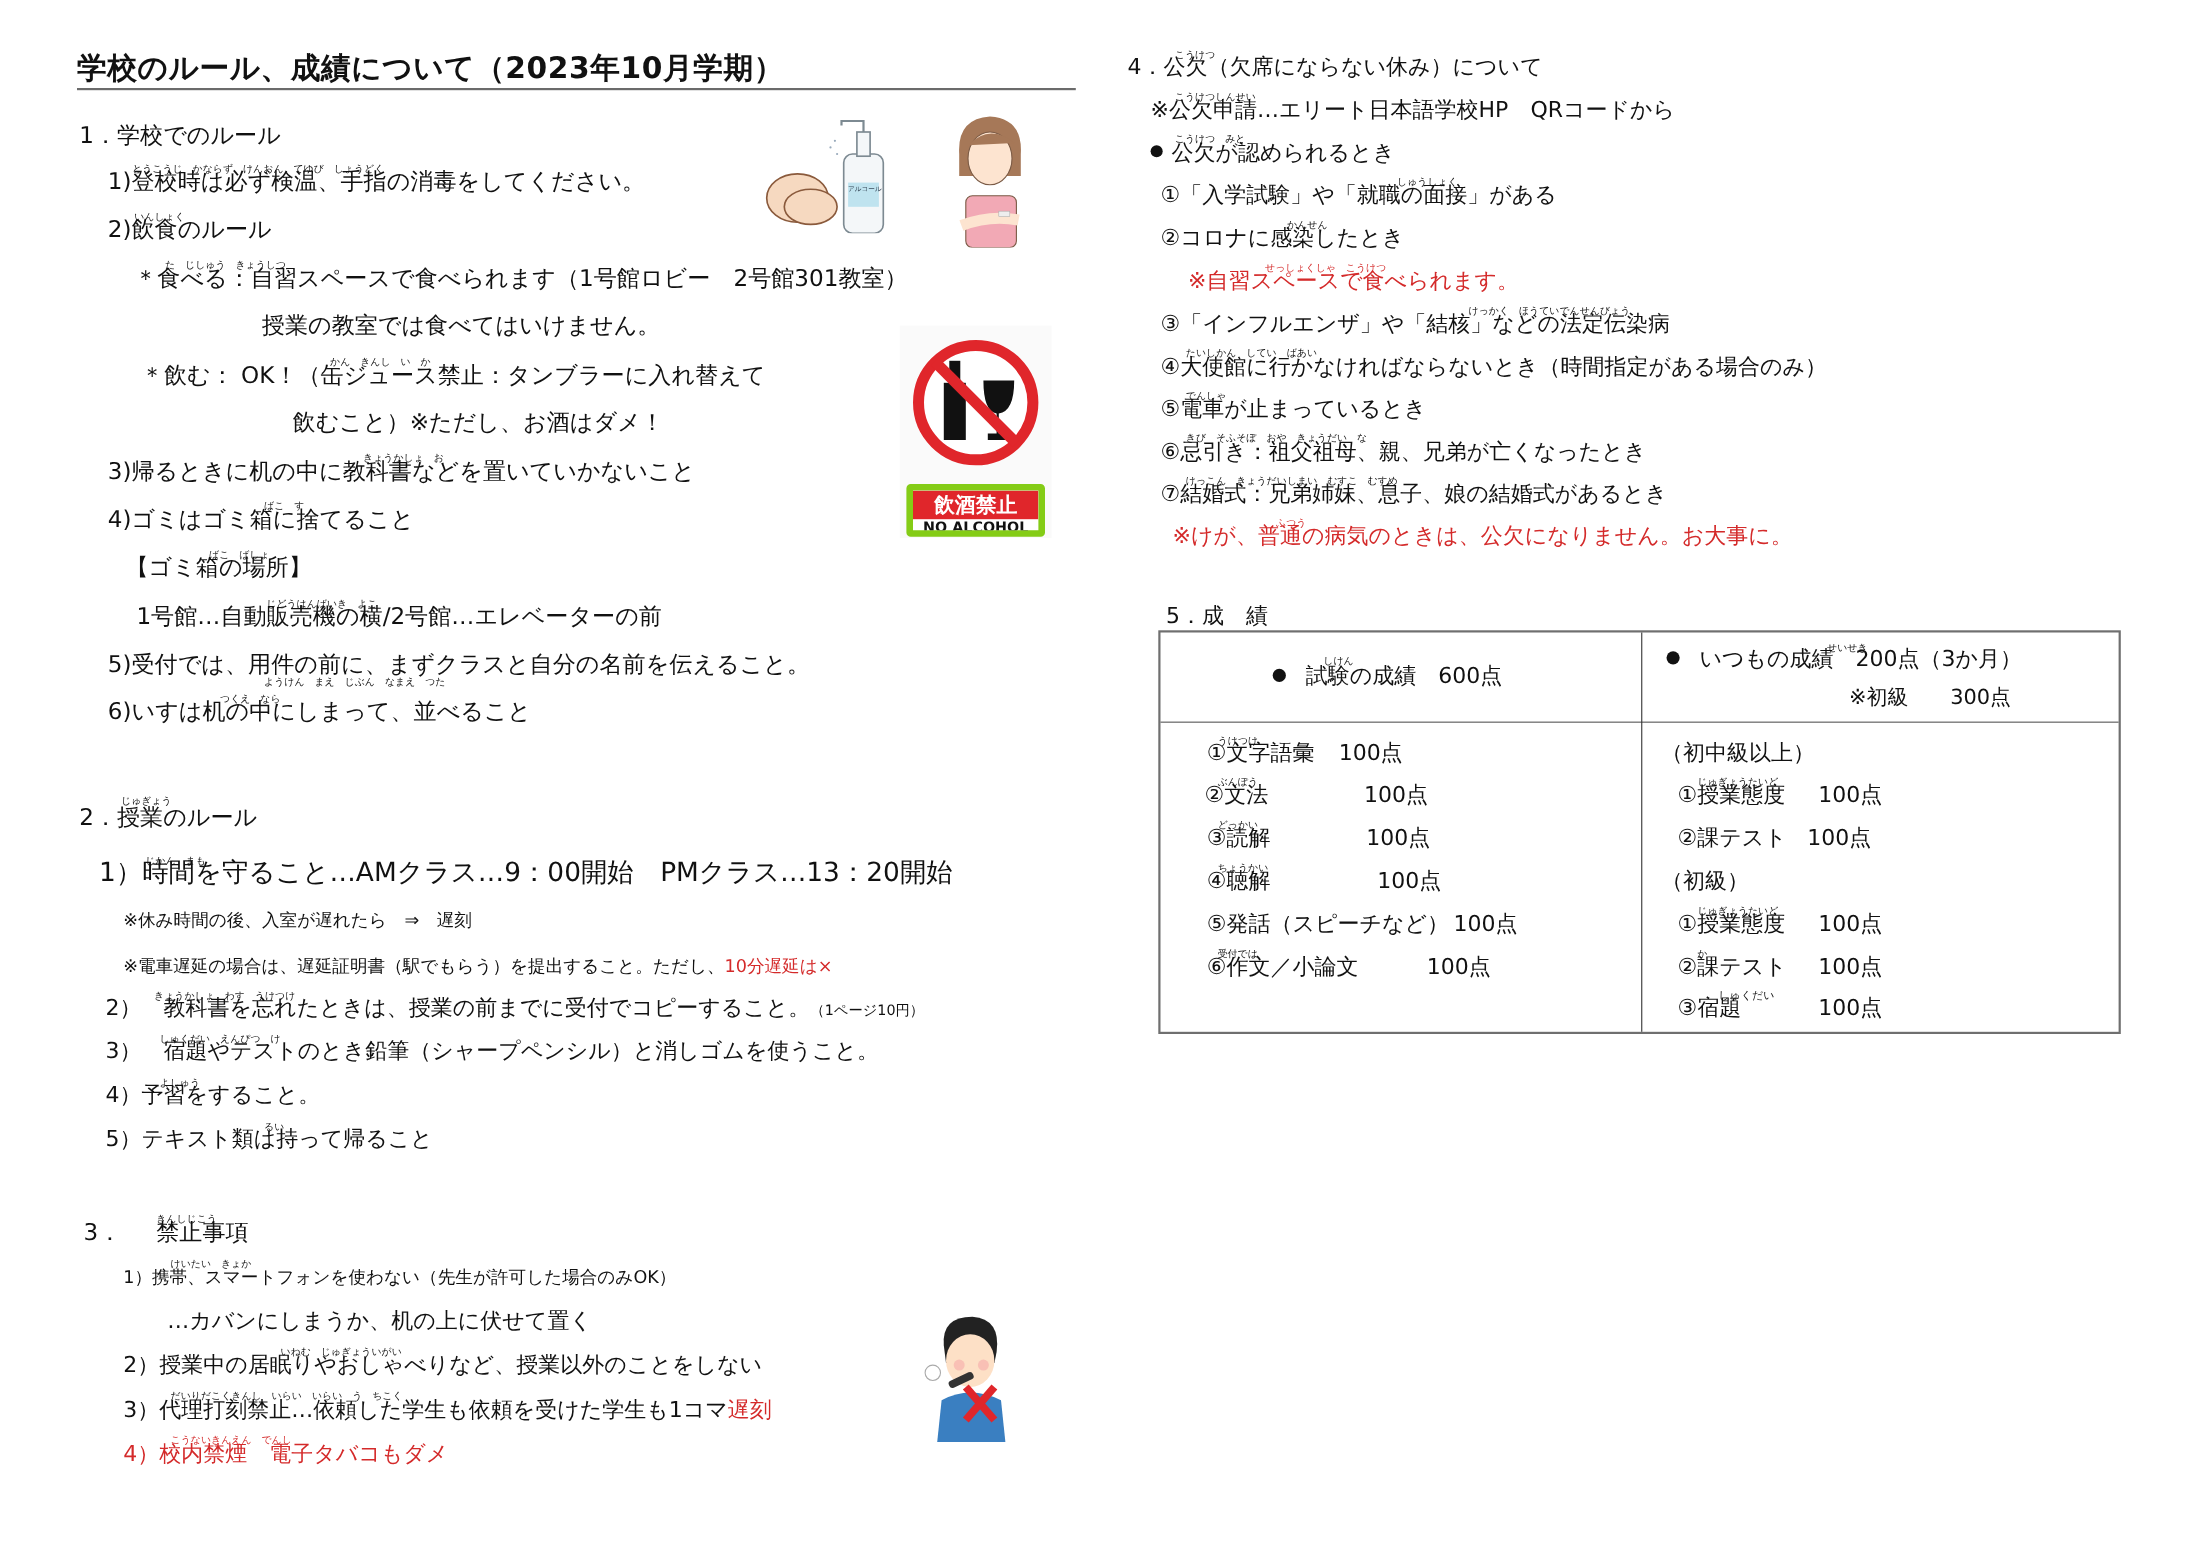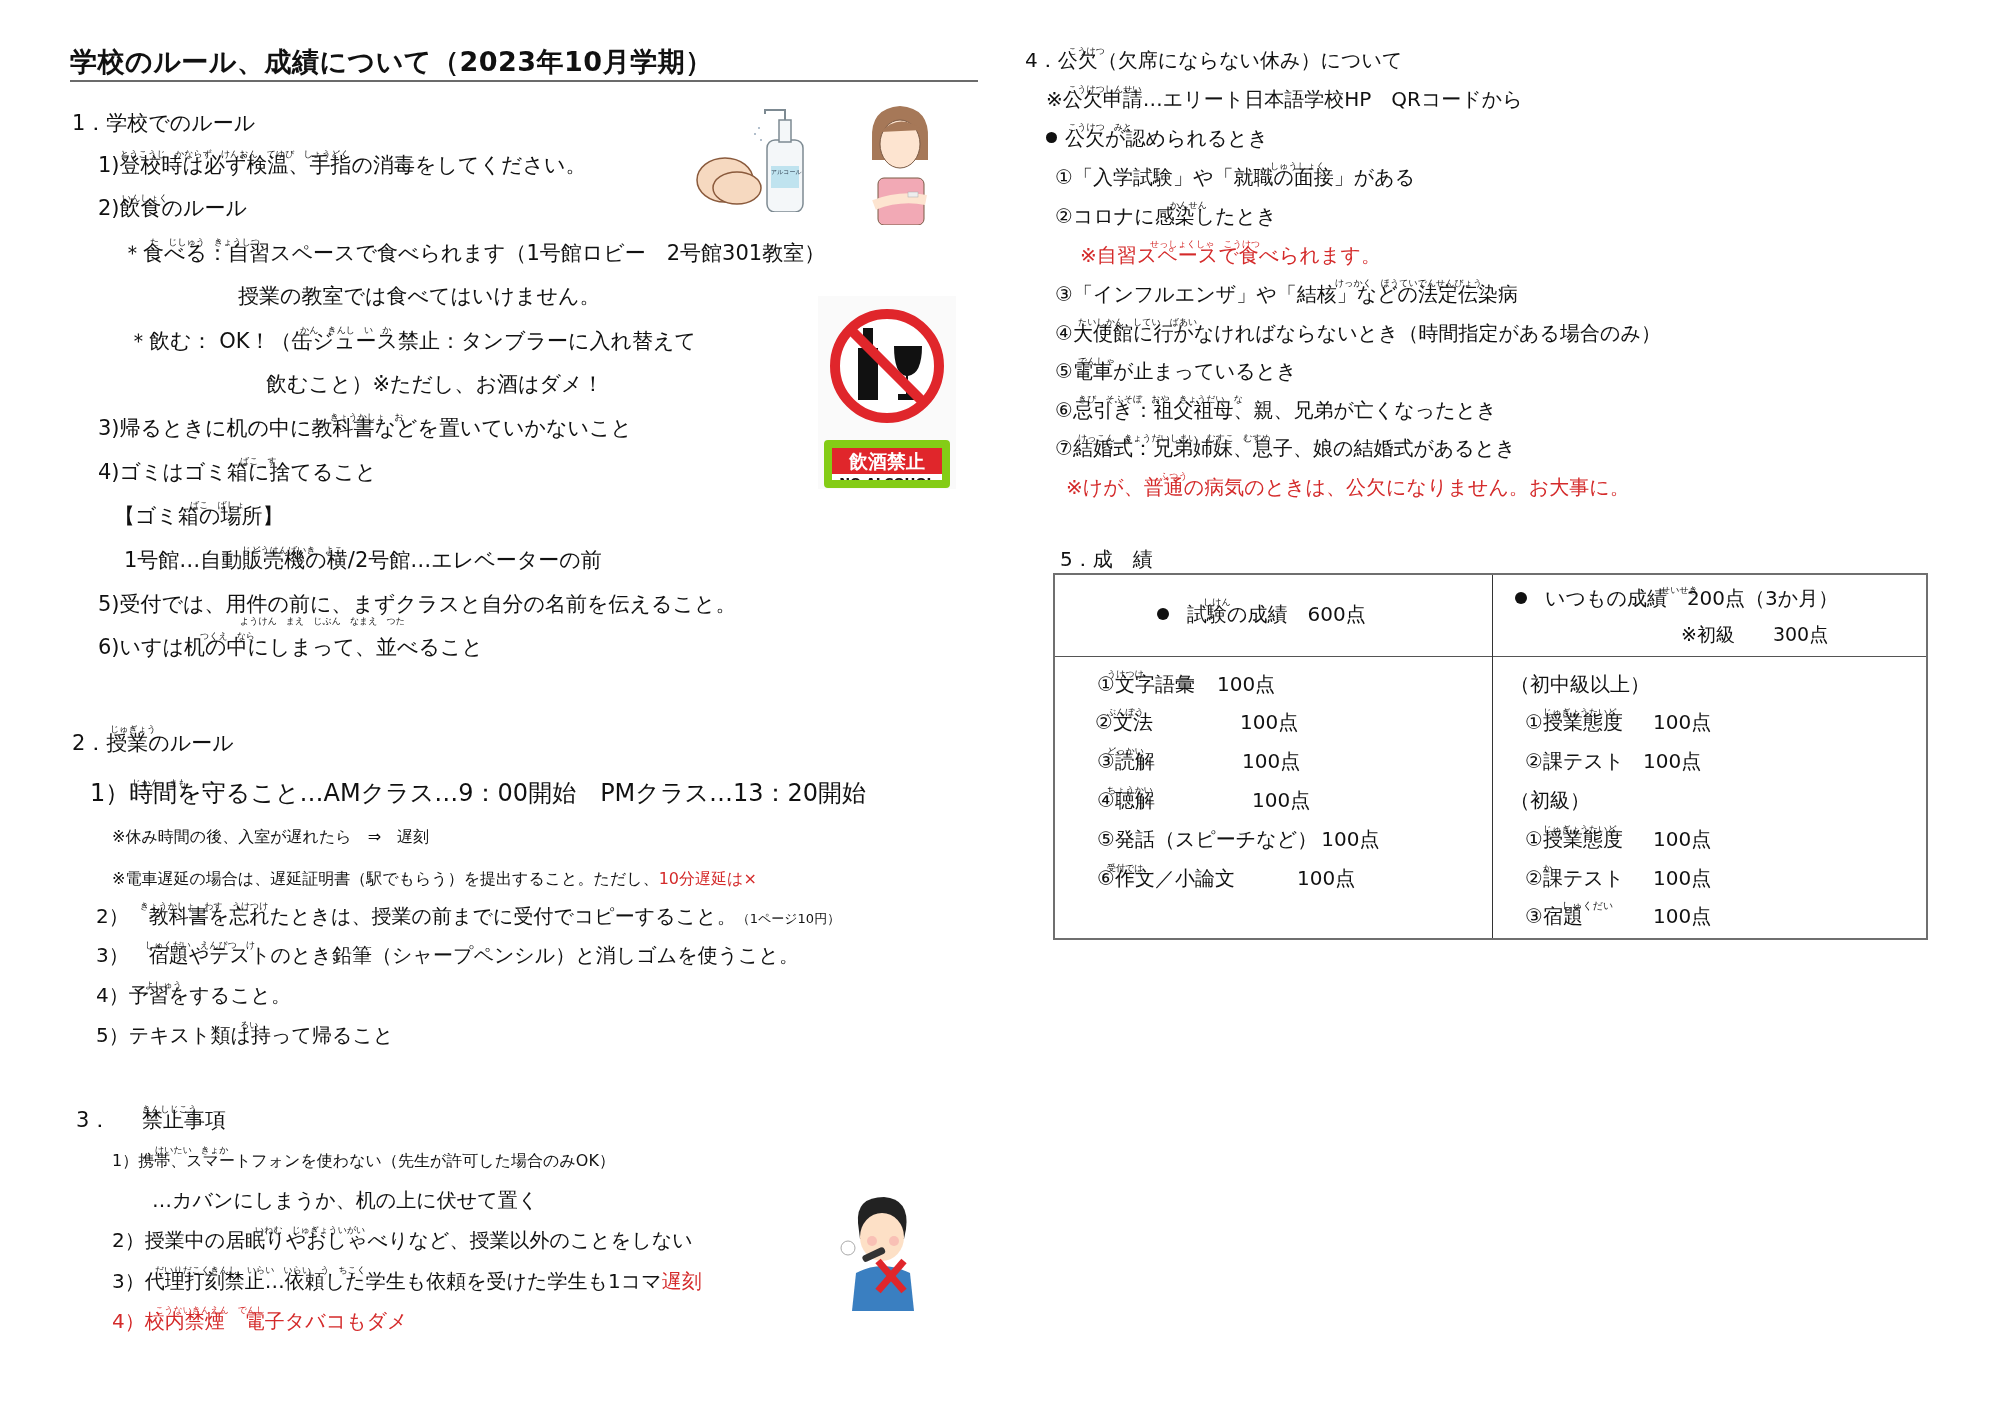--- a/index.html
+++ b/index.html
@@ -92,21 +92,21 @@
 </div>
 
 <div class="illus" style="left:818px;top:296px;width:138px;height:193px;background:#fafafa;">
   <svg width="138" height="140" viewBox="0 0 138 140">
     <circle cx="69" cy="70" r="52" fill="#fff" stroke="#e0262b" stroke-width="10"></circle>
     <rect x="45" y="32" width="10" height="20" fill="#111"></rect>
     <rect x="40" y="52" width="20" height="52" fill="#111"></rect>
     <path d="M76 50 H104 Q104 78 90 80 V98 H100 V104 H80 V98 H88 V80 Q76 78 76 50 Z" fill="#111"></path>
     <line x1="32" y1="33" x2="106" y2="107" stroke="#e0262b" stroke-width="10"></line>
   </svg>
-  <div style="position:absolute;left:6px;top:144px;width:126px;height:48px;border:8px solid #84cc16;border-radius:4px;box-sizing:border-box;overflow:hidden;background:#fff;">
+  <div style="position:absolute;left:6px;top:144px;width:126px;height:48px;border:6px solid #84cc16;border-radius:4px;box-sizing:border-box;overflow:hidden;background:#fff;">
     <div style="background:#e0262b;color:#fff;font-weight:bold;font-size:19px;text-align:center;line-height:26px;">飲酒禁止</div>
     <div style="color:#111;font-size:13px;text-align:center;line-height:18px;font-weight:bold;">NO ALCOHOL</div>
   </div>
 </div>
 
 <div>
   <div class="ln ruby-t" style="left:110px;top:716px;font-size:9px;">じゅぎょう</div>
   <div class="ln" style="left:72px;top:730px;">2．授業のルール</div>
 
   <div class="ln ruby-t" style="left:132px;top:770px;font-size:9px;">じかん　まも</div>

